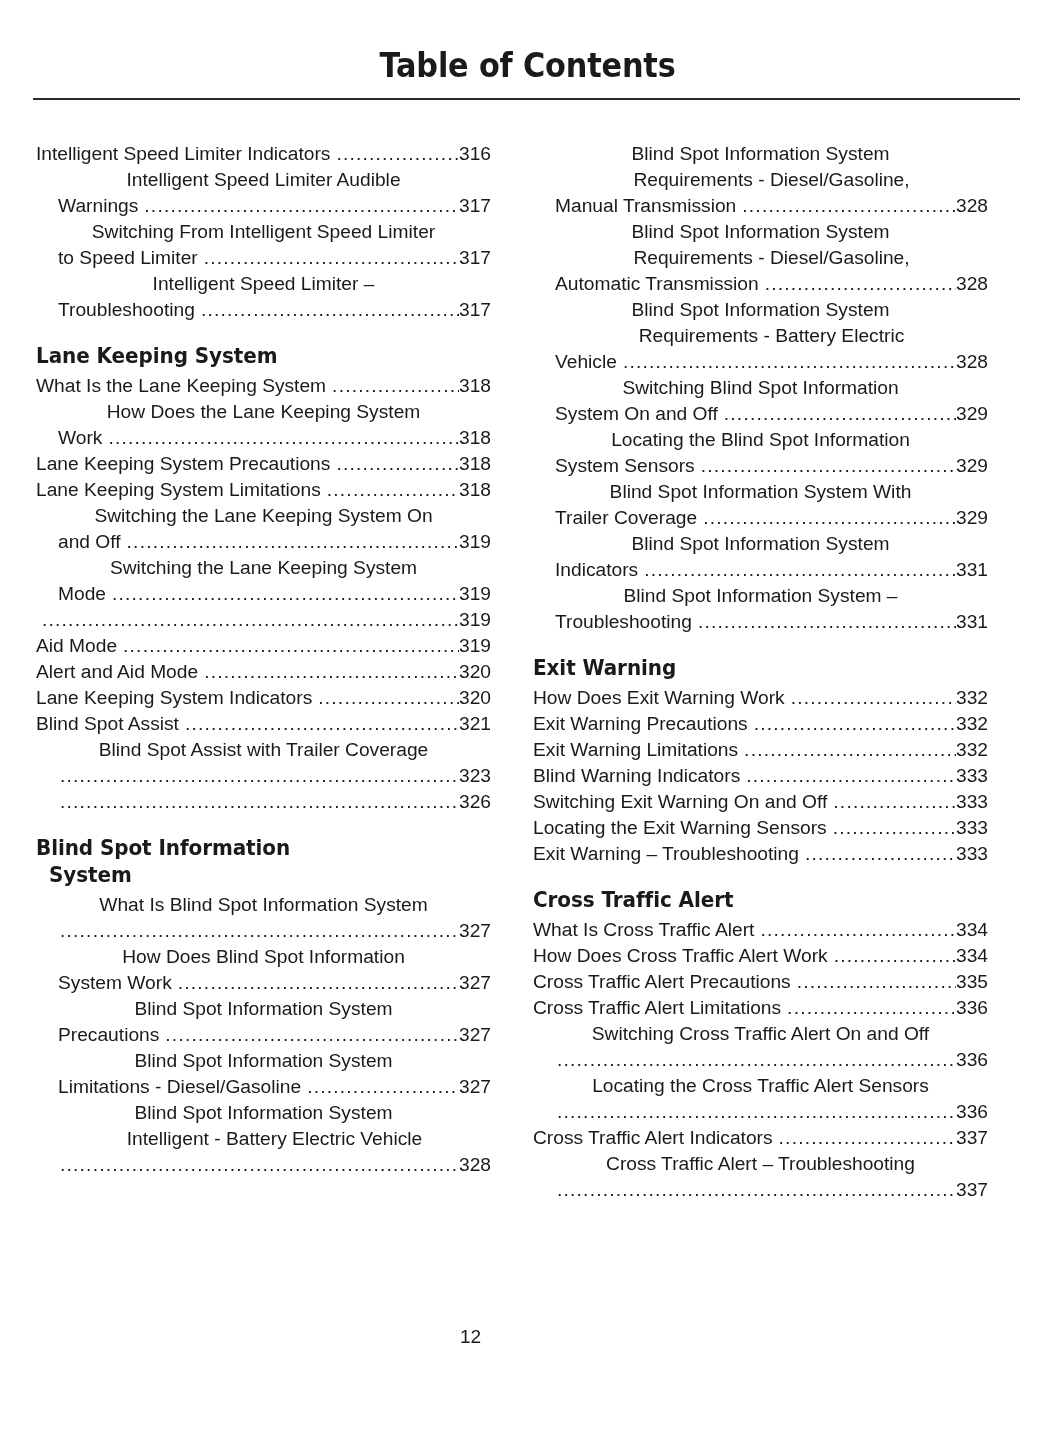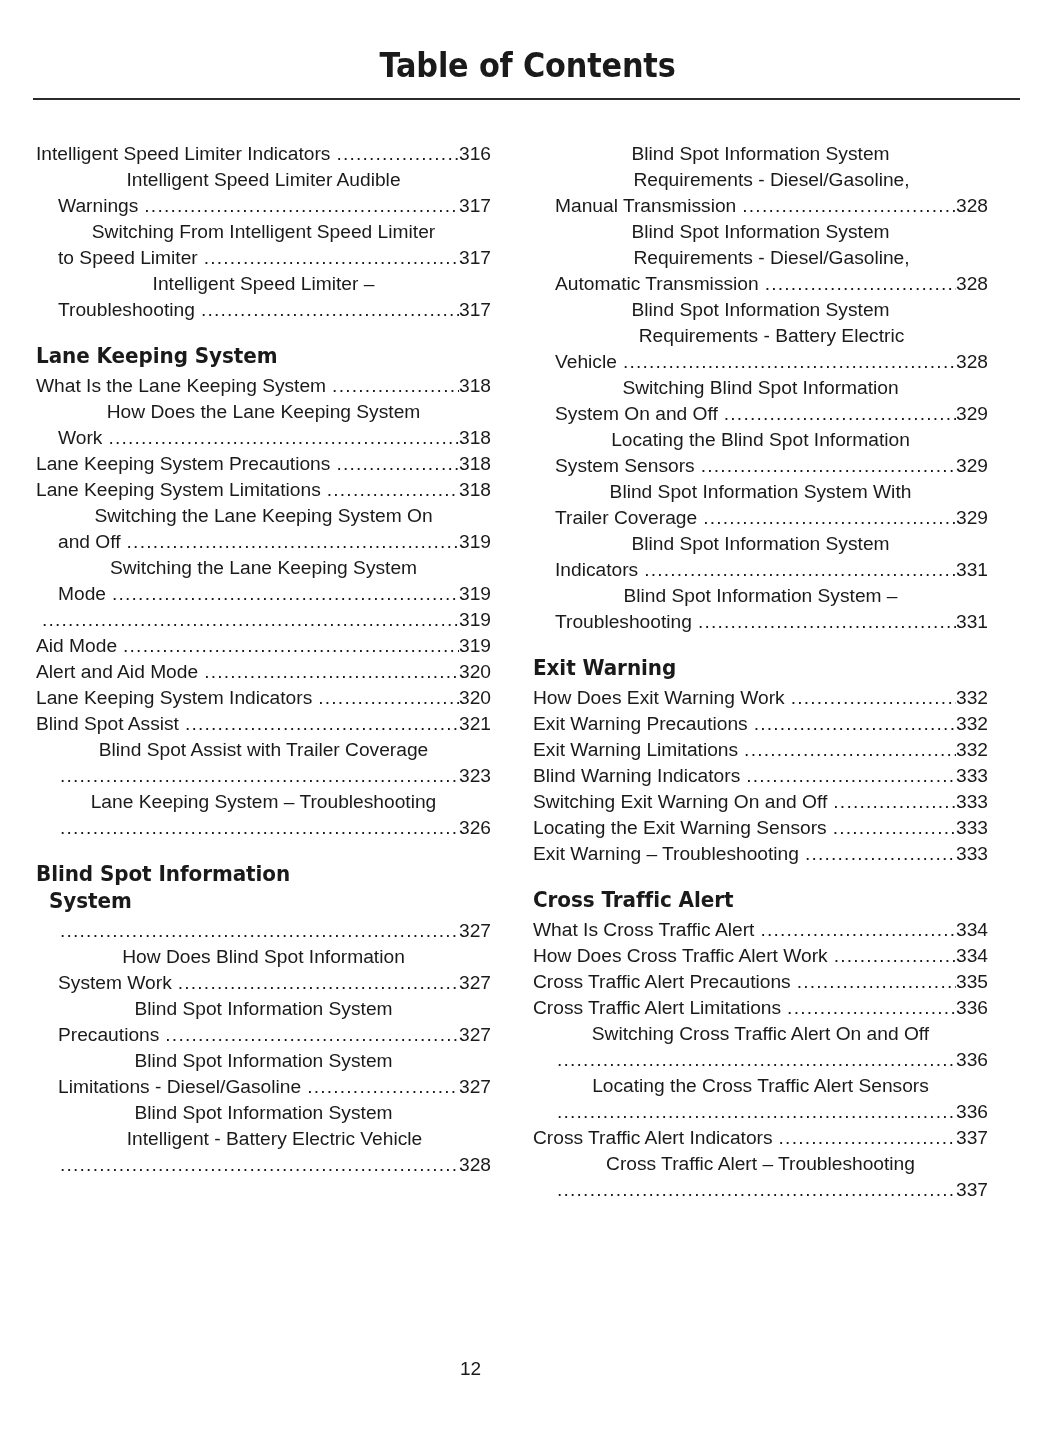--- a/index.html
+++ b/index.html
@@ -108,21 +108,21 @@
     flex: 0 0 auto;
     padding-left: 0px;
   }
   
   .leadline.cont { padding-left: 22px; }
   .leadline.tight .dots { margin-left: 6px; }
 
   
   .folio {
     position: absolute;
-    top: 1358px;
+    top: 1326px;
     left: 0;
     width: 941px;
     text-align: center;
     font-size: 19px;
   }
 </style>
 </head>
 <body>
 
 <div class="page">
@@ -246,29 +246,29 @@
         </div>
         <div class="entry">
           <div class="ln">Blind Spot Assist with Trailer Coverage</div>
           <div class="leadline cont">
             <span class="txt"></span>
             <span class="dots">........................................................................................................................</span>
             <span class="pg">323</span>
           </div>
         </div>
         <div class="entry">
-          <div class="ln">Lane Keeping System – Troubleshooting</div>
           <div class="leadline cont">
             <span class="txt"></span>
             <span class="dots">........................................................................................................................</span>
             <span class="pg">326</span>
           </div>
         </div>
         <div class="sec-head"><span>Blind Spot Information</span><span class="cont">System</span></div>
         <div class="entry">
+          <div class="ln">What Is Blind Spot Information System</div>
           <div class="leadline cont">
             <span class="txt"></span>
             <span class="dots">........................................................................................................................</span>
             <span class="pg">327</span>
           </div>
         </div>
         <div class="entry">
           <div class="ln">How Does Blind Spot Information</div>
           <div class="leadline cont tight">
             <span class="txt">System Work</span>

